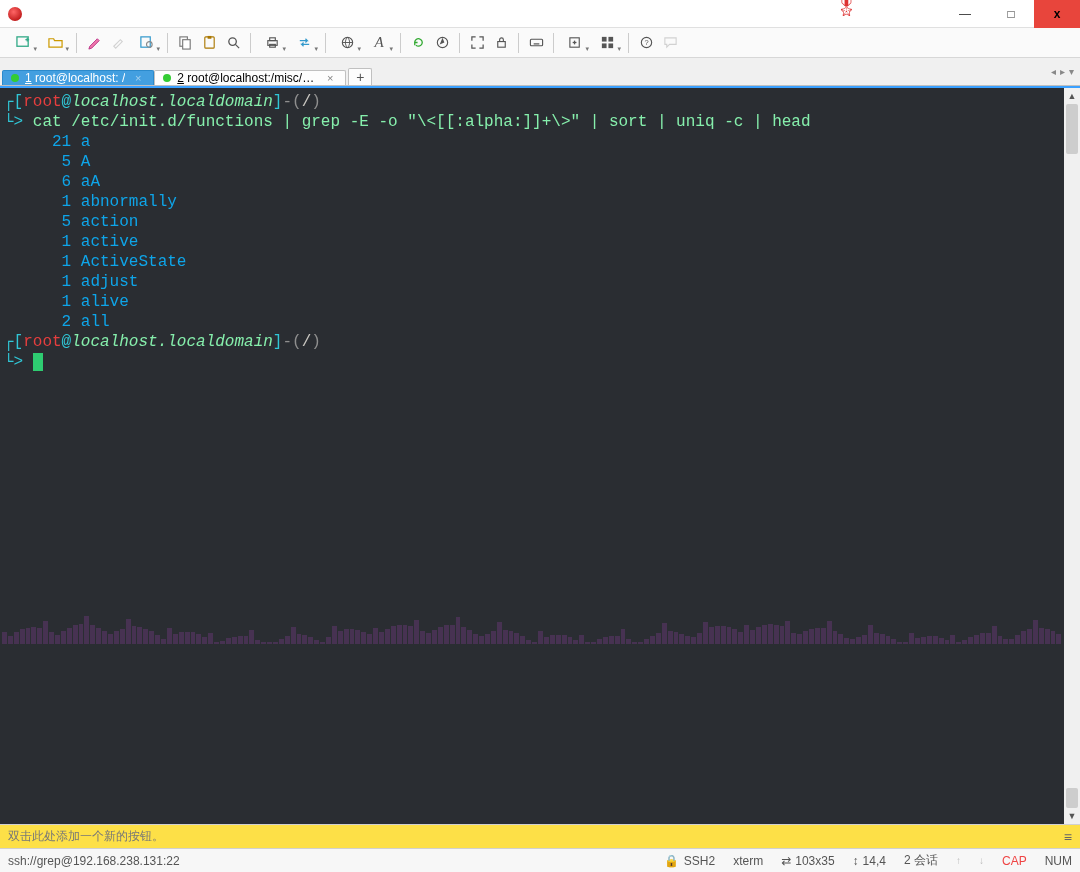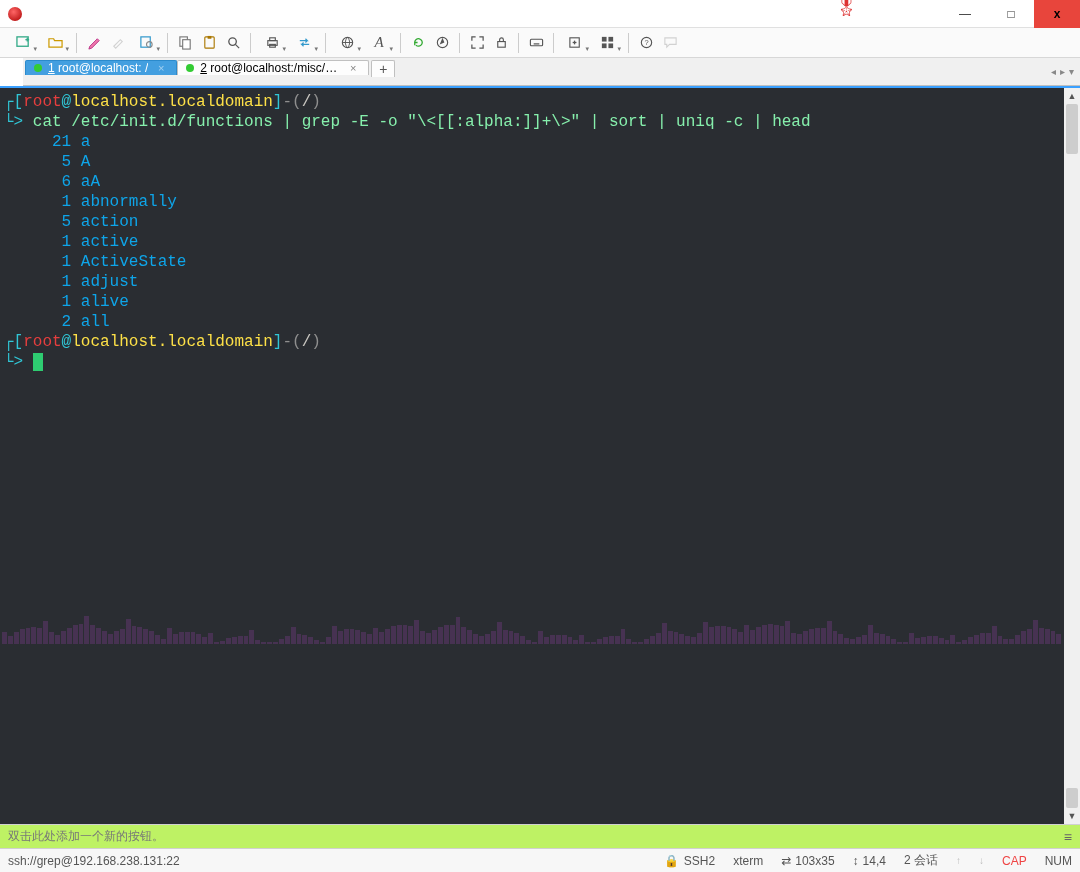--- a/index.html
+++ b/index.html
@@ -62,26 +62,25 @@
 .toolbar .tool.with-drop::after {
   content: "▾"; font-size: 7px; position: absolute; right: 1px; bottom: 1px; color: #777;
 }
 .toolbar .sep { width: 1px; height: 20px; background: #ccc; margin: 0 4px; }
 .toolbar .tool svg { width: 15px; height: 15px; }
 
 
 .tabbar {
   height: 28px;
   display: flex;
-  align-items: flex-start;
+  align-items: flex-end;
   background: #f0f0f0;
   border-bottom: 1px solid #c0c0c0;
   padding-left: 2px;
   position: relative;
-  margin-left: 23px;
 }
 .tab {
   display: flex; align-items: center;
   padding: 0 8px 0 8px;
   margin-top: 2px;
   border: 1px solid #c0c0c0;
   border-bottom: none;
   background: #fdfdfd;
   font-size: 12px;
   gap: 6px;
@@ -128,21 +127,21 @@
   width: 16px; background: #f0f0f0;
   display: flex; flex-direction: column;
 }
 .scrollbar .up, .scrollbar .down { height: 16px; display:flex;align-items:center;justify-content:center;font-size:9px;color:#555;background:#f0f0f0; }
 .scrollbar .track { flex: 1; background:#f0f0f0; position:relative; }
 .scrollbar .thumb { position:absolute; left:2px; right:2px; top:0; height:50px; background:#cdcdcd; border-radius:2px; }
 .scrollbar .thumb2 { position:absolute; left:2px; right:2px; bottom:0; height:20px; background:#cdcdcd; border-radius:2px; }
 
 .prompt-root { color: #e53e3e; }
 .prompt-at { color: #30c6d6; }
-.prompt-host { color: #fde047; }
+.prompt-host { color: #86efac; font-style: italic; }
 .prompt-frame { color: #30c6d6; }
 .prompt-grey { color: #8f8f8f; }
 .prompt-path { color: #c8c6c0; }
 .output { color: #0ea5e9; }
 .cmd { color: #86efac; }
 .cursor {
   display: inline-block; width: 10px; height: 18px;
   background: #2ecc71; vertical-align: text-bottom;
 }
 
@@ -150,21 +149,21 @@
 .equalizer {
   position: absolute; left: 0; right: 16px; bottom: 180px;
   height: 36px; display: flex; align-items: flex-end; gap: 1px;
   padding: 0 2px;
   pointer-events: none;
 }
 .equalizer span { flex: 1; background: #6a3a7a; opacity: .45; }
 
 
 .hintbar {
-  height: 24px; background: #bef264;
+  height: 24px; background: #fde047;
   display: flex; align-items: center; padding: 0 8px;
   color: #777; font-size: 12px;
   border-top: 1px solid #d0d0d0;
 }
 .hintbar .menu-icon { margin-left: auto; font-size: 14px; color:#666; }
 
 
 .statusbar {
   height: 24px; background: #f7f7f7;
   display: flex; align-items: center; padding: 0 8px;

